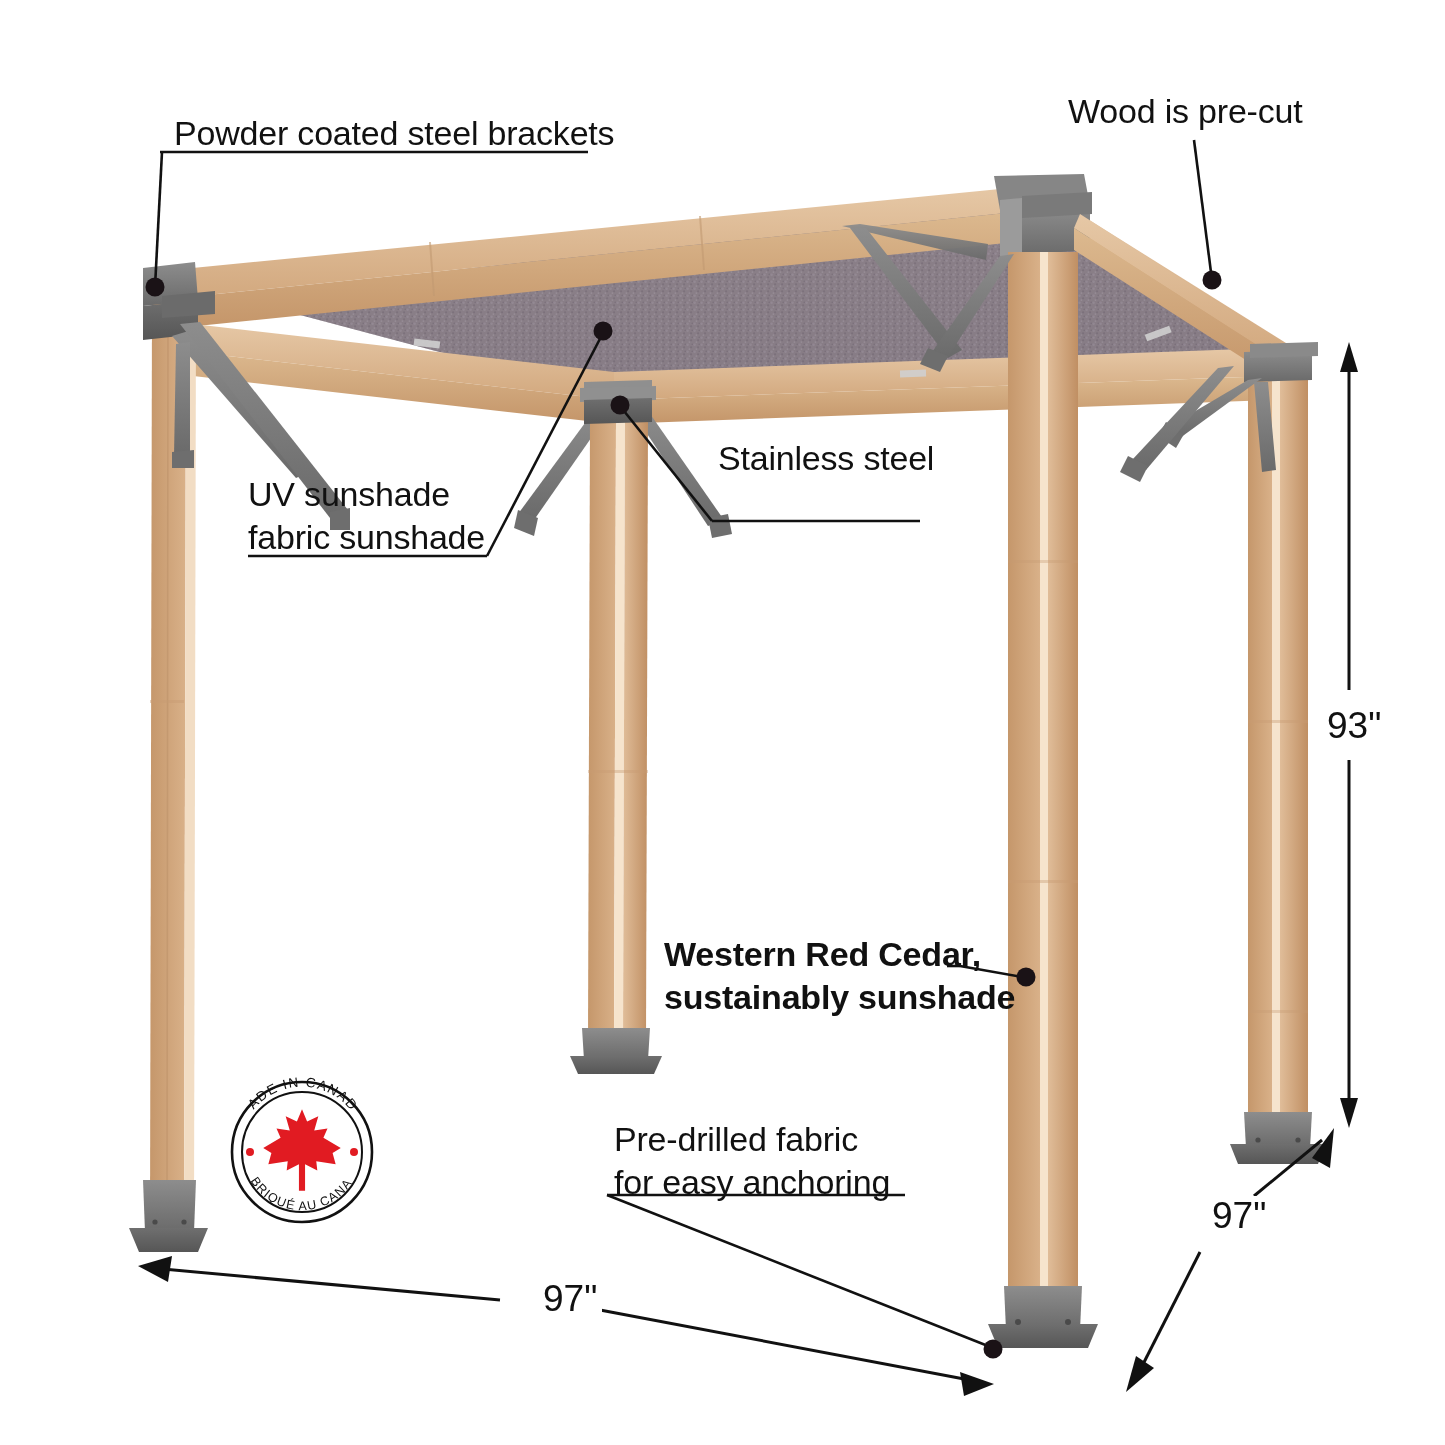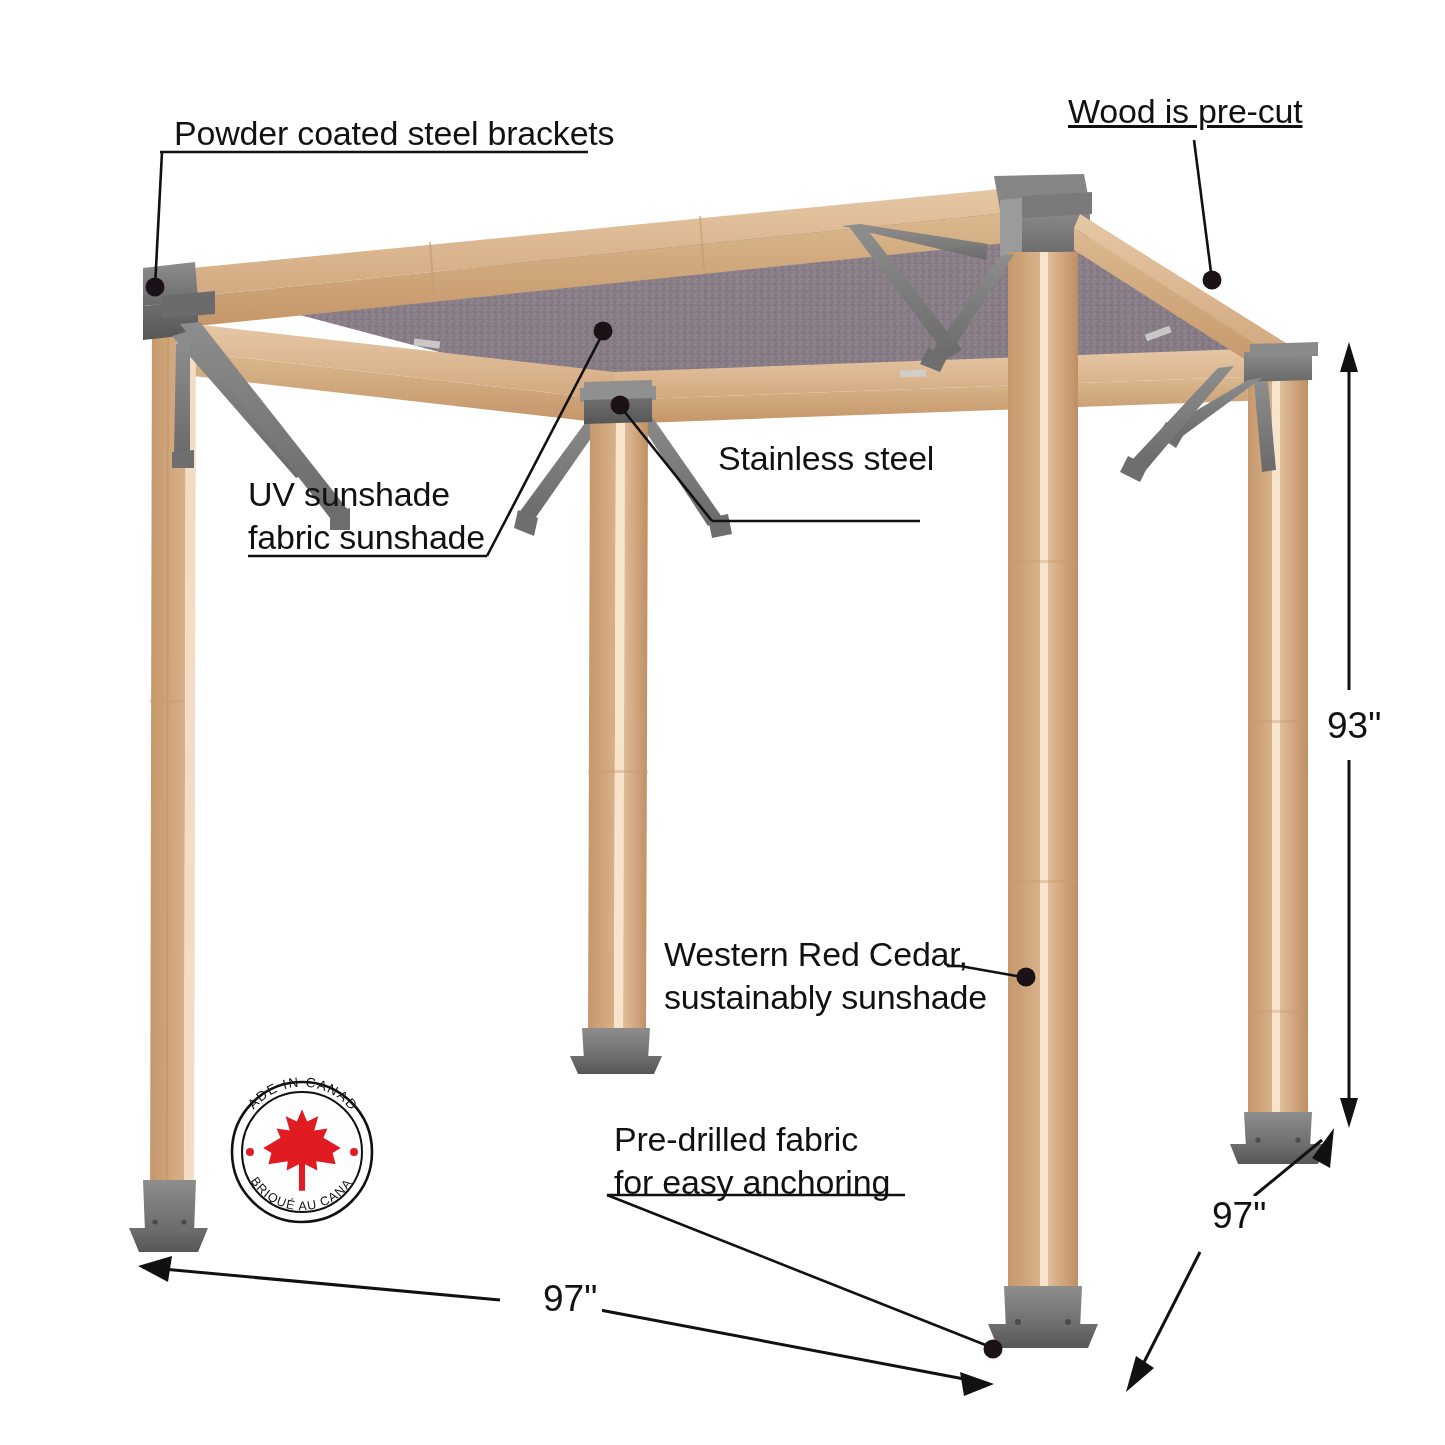--- a/index.html
+++ b/index.html
@@ -297,34 +297,34 @@
         <path fill="#e11b22" d="M0,-40 L5,-28 L16,-33 L12,-19 L25,-21 L21,-12 L38,-2 L30,3 L33,14 L14,11 L15,20 L3,14 L3,40 L-3,40 L-3,14 L-15,20 L-14,11 L-33,14 L-30,3 L-38,-2 L-21,-12 L-25,-21 L-12,-19 L-16,-33 L-5,-28 Z"></path>
       </g>
     </g>
 
   </svg>
 
   <div class="lbl" style="left:174px;top:112px;">
     <div>Powder coated steel brackets</div>
   </div>
 
-  <div class="lbl" style="left:1068px;top:90px;text-decoration:underline;">
+  <div class="lbl" style="left:1068px;top:90px;">
     <div>Wood is pre-cut</div>
   </div>
 
   <div class="lbl" style="left:248px;top:473px;">
     <div>UV sunshade</div>
     <div>fabric sunshade</div>
   </div>
 
   <div class="lbl" style="left:718px;top:437px;">
     <div>Stainless steel</div>
   </div>
 
-  <div class="lbl" style="left:664px;top:933px;">
+  <div class="lbl" style="left:664px;top:933px;font-weight:bold;">
     <div>Western Red Cedar,</div>
     <div>sustainably sunshade</div>
   </div>
 
   <div class="lbl" style="left:614px;top:1118px;">
     <div>Pre-drilled fabric</div>
     <div>for easy anchoring</div>
   </div>
 
   <div class="dim" style="left:1322px;top:706px;">93"</div>

